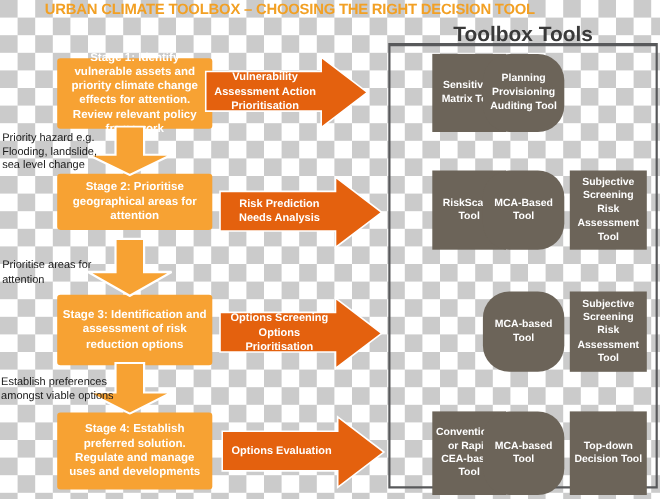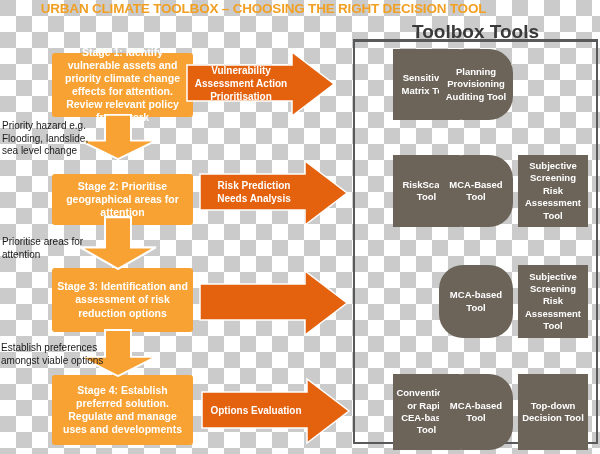--- a/index.html
+++ b/index.html
@@ -37,21 +37,21 @@
   .c1{left:8px;width:67px;margin-left:30px;}
   .c2{left:84px;width:74px;border-radius:24px;}
   .c3{left:163px;width:70px;}
   .stage{
     position:absolute;left:52px;width:141px;background:#F7A233;border-radius:3px;
     color:#fff;font-weight:bold;font-size:10.5px;line-height:1.25;
     display:flex;align-items:center;justify-content:center;text-align:center;
     padding:0 4px;box-sizing:border-box;
   }
   .s1{top:53px;height:64px;}
-  .s2{top:174px;height:51px;}
+  .s2{top:158px;height:51px;}
   .s3{top:268px;height:64px;}
   .s4{top:375px;height:70px;}
   .down-arrow{position:absolute;left:76px;width:84px;}
   .d1{top:114px;height:46px;}
   .d2{top:216px;height:54px;}
   .d3{top:329px;height:48px;}
   .down-arrow svg{display:block;width:100%;height:100%;}
   .proc-arrow{position:absolute;width:150px;height:68px;}
   .p1{left:186px;top:50px;}
   .p2{left:199px;top:159px;}
@@ -119,20 +119,21 @@
 <div class="proc-arrow p2">
   <svg viewBox="0 0 150 68">
       <polygon points="1,15 106,15 106,2 148,34 106,66 106,51 1,51" fill="#E4610E" stroke="#ffffff" stroke-width="1.5"></polygon>
     </svg>
   <div class="proc-label">Risk Prediction Needs Analysis</div>
 </div>
 <div class="proc-arrow p3">
   <svg viewBox="0 0 150 68">
       <polygon points="1,15 106,15 106,2 148,34 106,66 106,51 1,51" fill="#E4610E" stroke="#ffffff" stroke-width="1.5"></polygon>
     </svg>
+  <div class="proc-label">Options Screening Options Prioritisation</div>
 </div>
 <div class="proc-arrow p4">
   <svg viewBox="0 0 150 68">
       <polygon points="1,15 106,15 106,2 148,34 106,66 106,51 1,51" fill="#E4610E" stroke="#ffffff" stroke-width="1.5"></polygon>
     </svg>
   <div class="proc-label">Options Evaluation</div>
 </div>
 
 <div class="panel">
   <div class="trow r1">

